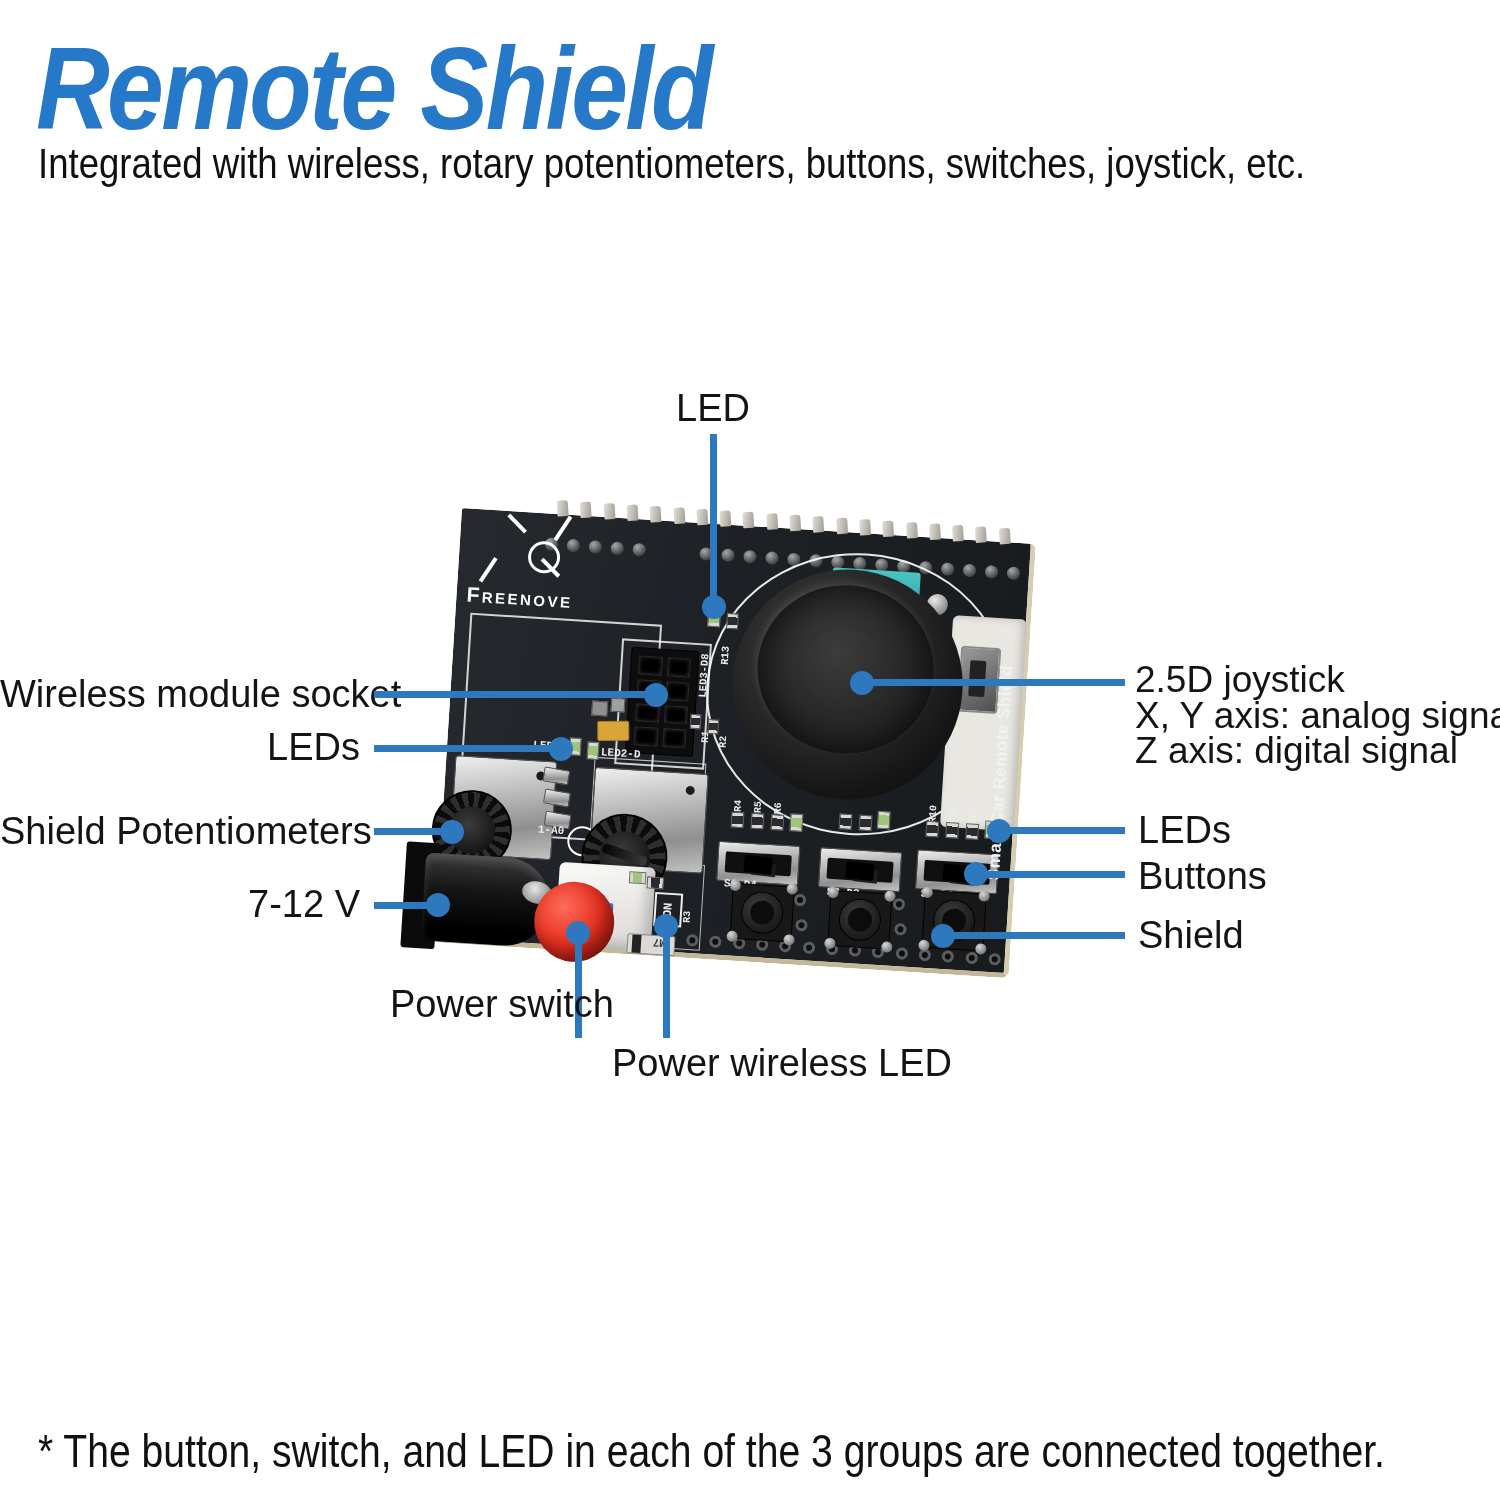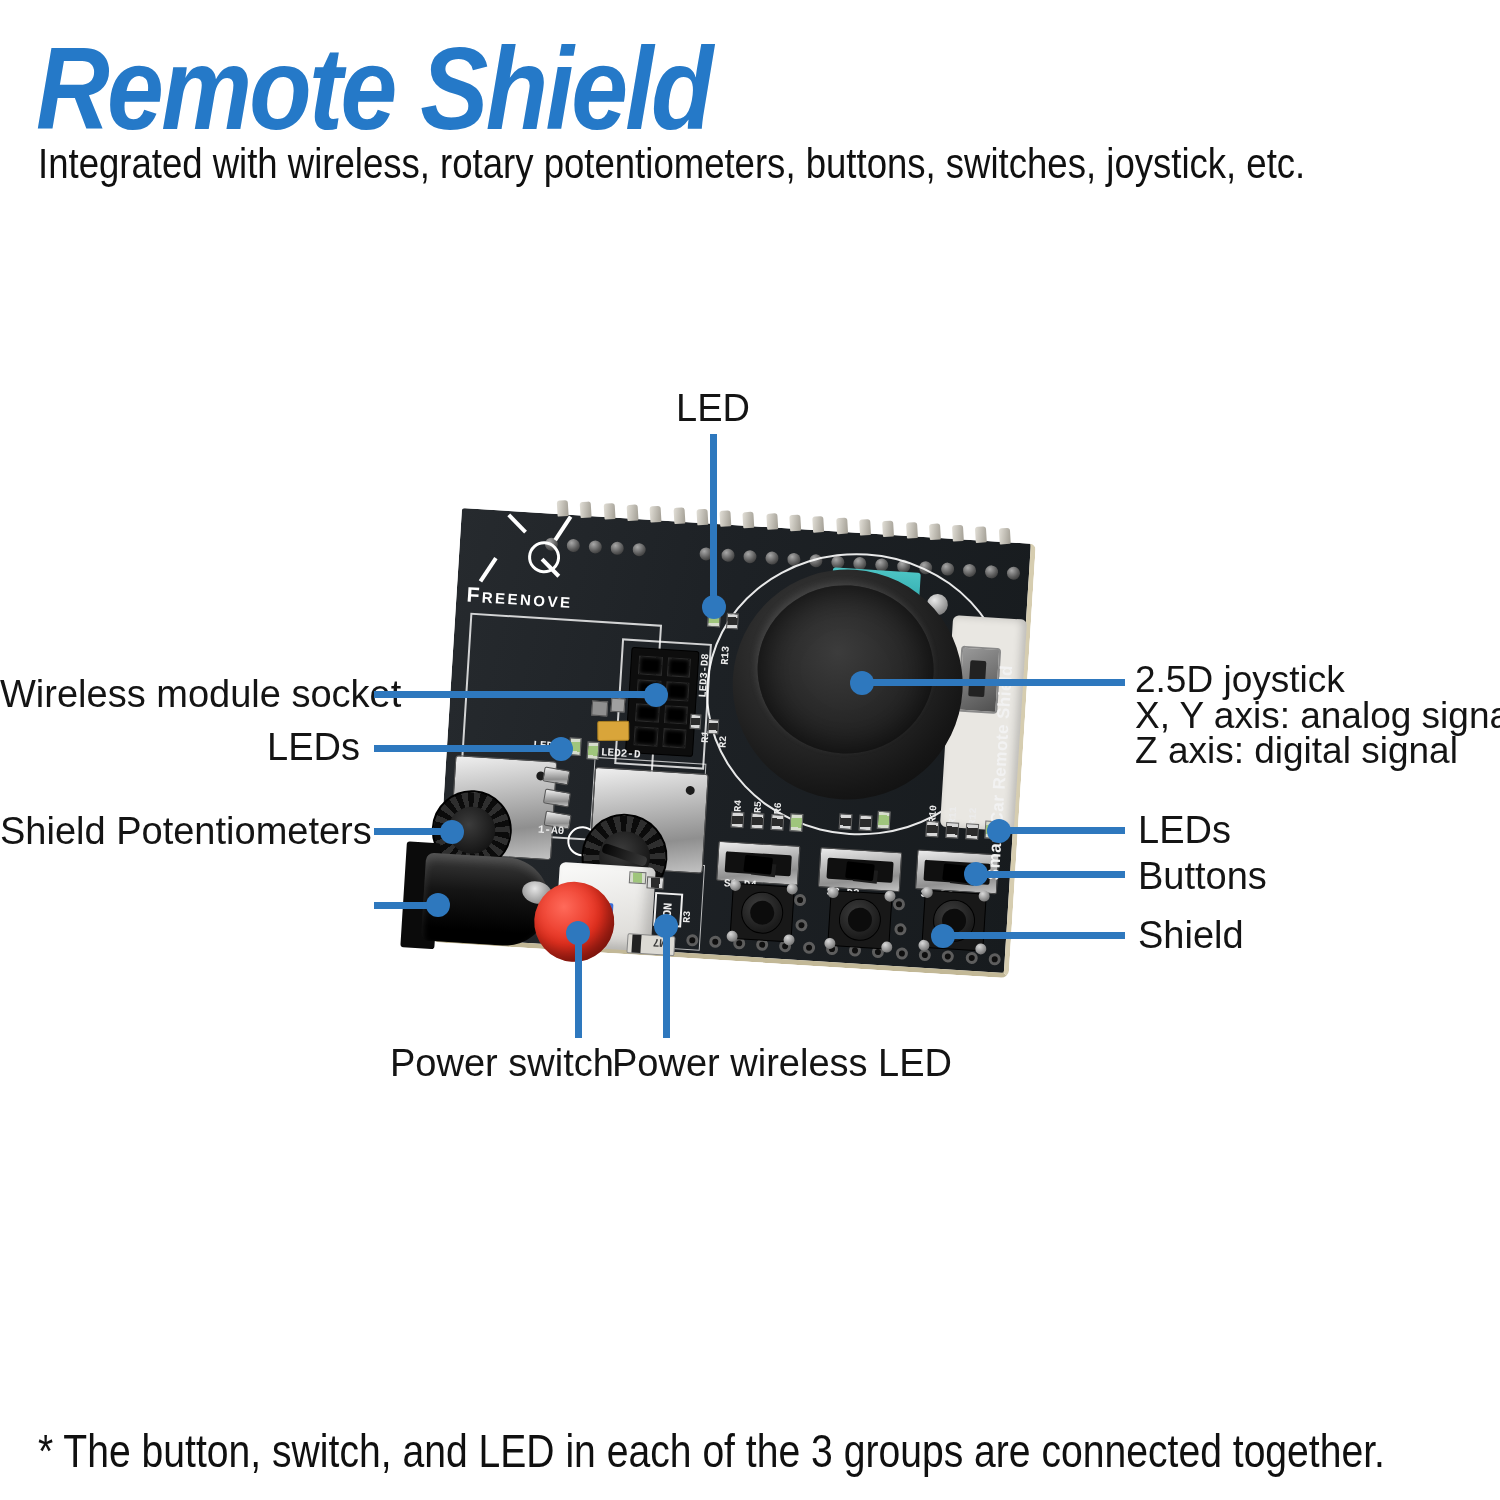--- a/index.html
+++ b/index.html
@@ -314,27 +314,28 @@
 
 <div class="cl-label r-align" style="left:0;top:727px;width:360px">LEDs</div>
 <div class="cl-line" style="left:374px;top:745px;width:178px;height:7px"></div>
 <div class="cl-dot" style="left:549px;top:737px"></div>
 
 <div class="cl-label r-align" style="left:0;top:811px;width:360px">Shield Potentiometers</div>
 <div class="cl-line" style="left:374px;top:828px;width:70px;height:7px"></div>
 <div class="cl-dot" style="left:440px;top:820px"></div>
 
 <div class="cl-label r-align" style="left:0;top:884px;width:360px">
+  <div>7-12 V</div>
 </div>
 <div class="cl-line" style="left:374px;top:902px;width:57px;height:7px"></div>
 <div class="cl-dot" style="left:426px;top:893px"></div>
 
 <div class="cl-dot" style="left:566px;top:921px"></div>
 <div class="cl-line" style="left:575px;top:938px;width:7px;height:100px"></div>
-<div class="cl-label" style="left:390px;top:1043px;width:200px;text-align:center">Power switch</div>
+<div class="cl-label" style="left:390px;top:984px;width:200px;text-align:center">Power switch</div>
 
 <div class="cl-dot" style="left:654px;top:914px"></div>
 <div class="cl-line" style="left:663px;top:931px;width:7px;height:107px"></div>
 <div class="cl-label" style="left:612px;top:1043px">Power wireless LED</div>
 
 <div class="cl-dot" style="left:850px;top:671px"></div>
 <div class="cl-line" style="left:870px;top:679px;width:255px;height:7px"></div>
 <div class="cl-label" style="left:1135px;top:662px;font-size:37px;line-height:35.5px">
   <div>2.5D joystick</div>
   <div>X, Y axis: analog signal</div>

